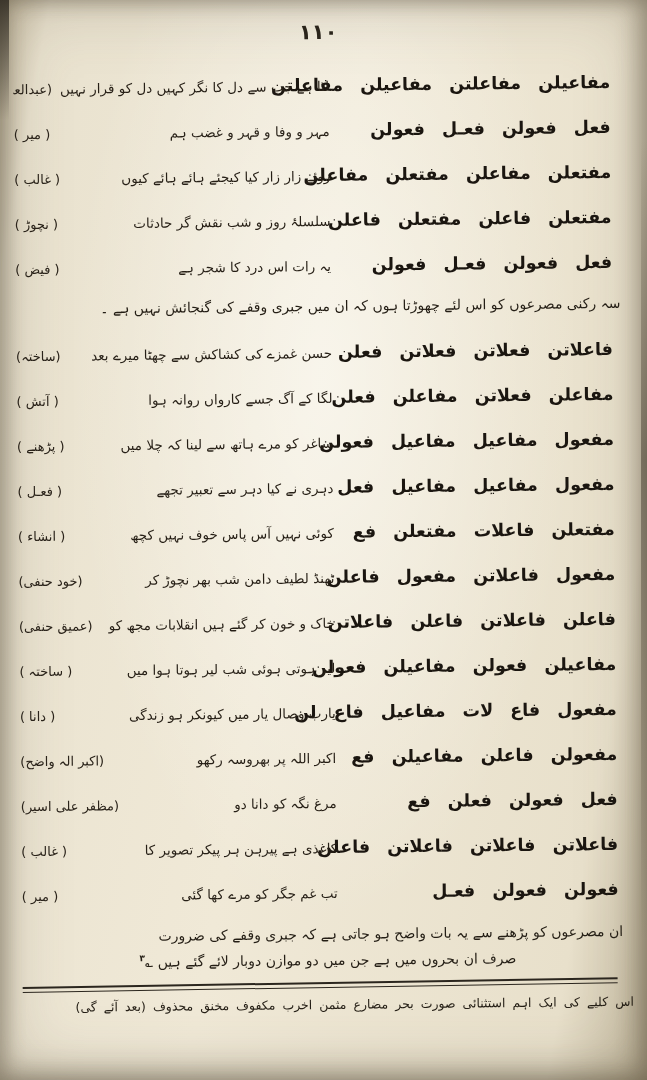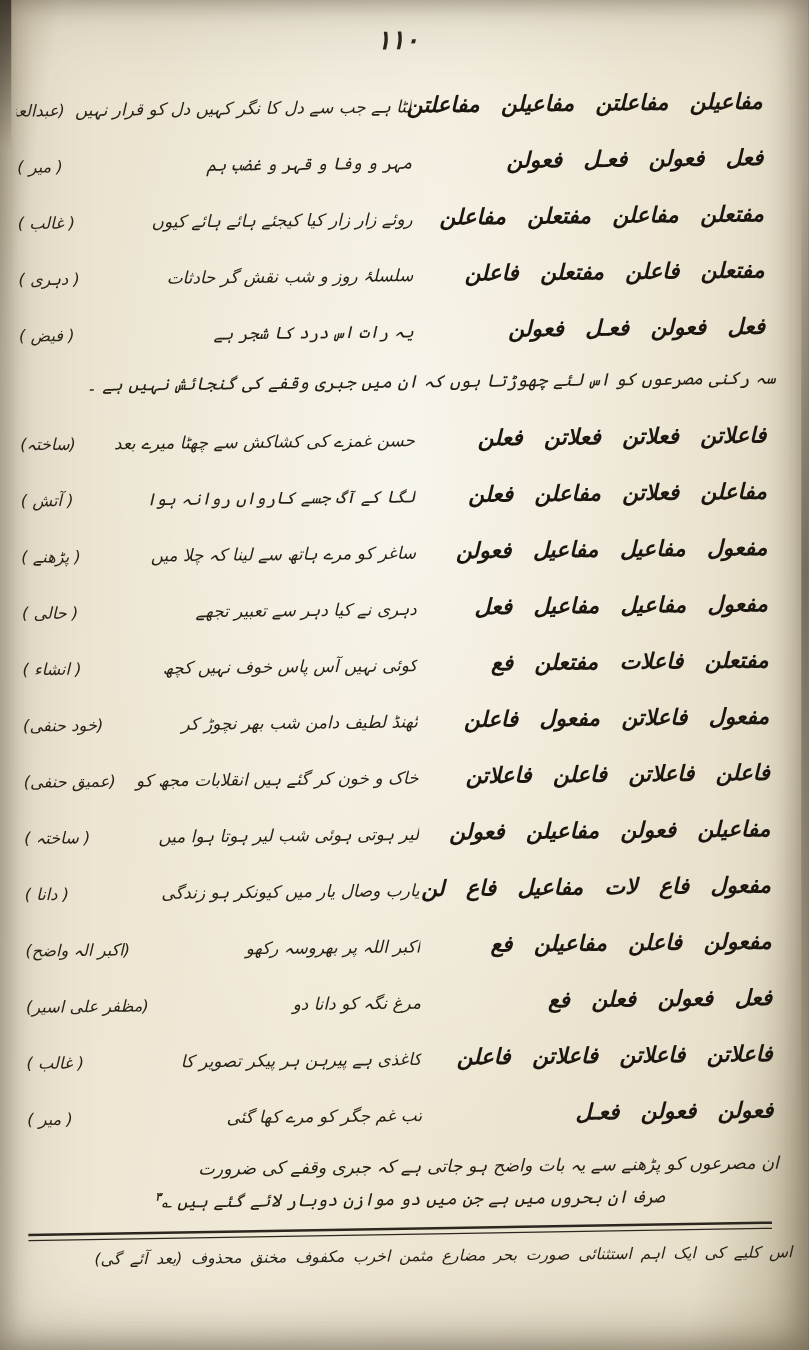--- a/index.html
+++ b/index.html
@@ -12,21 +12,20 @@
   .scan {
     position: absolute; inset: 0;
     background:
       radial-gradient(ellipse at 50% 35%, rgba(255,255,252,0.55) 0%, rgba(255,255,250,0) 55%),
       linear-gradient(100deg, #c9bfa6 0%, #e9e2cf 6%, #f0e9d7 45%, #e8e0cb 88%, #c3b99f 100%);
     box-shadow:
       inset 0 0 70px rgba(92,80,58,0.28),
       inset -10px 0 22px rgba(70,60,42,0.30),
       inset 8px 0 18px rgba(70,60,42,0.22),
       inset 0 -14px 26px rgba(92,80,58,0.22);
-    font-style: italic;
   }
   .scan::before { 
     content: ""; position: absolute; left: 0; top: 0; width: 9px; height: 120px;
     background: linear-gradient(180deg, #2a251d, rgba(42,37,29,0));
     opacity: .8;
   }
   .scan::after { 
     content: ""; position: absolute; right: 0; top: 140px; width: 6px; height: 800px;
     background: linear-gradient(180deg, rgba(42,37,29,0), #4a4234 40%, rgba(42,37,29,0));
     opacity: .55;
@@ -119,21 +118,21 @@
       <div class="meter">مفتعلن مفاعلن مفتعلن مفاعلن</div>
       <div class="example">
         <span class="verse">روئے زار زار کیا کیجئے ہائے ہائے کیوں</span>
         <span class="poet">( غالب )</span>
       </div>
     </div>
     <div class="row">
       <div class="meter">مفتعلن فاعلن مفتعلن فاعلن</div>
       <div class="example">
         <span class="verse">سلسلۂ روز و شب نقش گر حادثات</span>
-        <span class="poet">( دہری )</span>
+        <span class="poet">( نچوڑ )</span>
       </div>
     </div>
     <div class="row">
       <div class="meter">فعل فعولن فعـل فعولن</div>
       <div class="example">
         <span class="verse">یہ رات اس درد کا شجر ہے</span>
         <span class="poet">( فیض )</span>
       </div>
     </div>
 
@@ -157,21 +156,21 @@
       <div class="meter">مفعول مفاعیل مفاعیل فعولن</div>
       <div class="example">
         <span class="verse">ساغر کو مرے ہاتھ سے لینا کہ چلا میں</span>
         <span class="poet">( پڑھنے )</span>
       </div>
     </div>
     <div class="row">
       <div class="meter">مفعول مفاعیل مفاعیل فعل</div>
       <div class="example">
         <span class="verse">دہری نے کیا دہر سے تعبیر تجھے</span>
-        <span class="poet">( حالی )</span>
+        <span class="poet">( فعـل )</span>
       </div>
     </div>
     <div class="row">
       <div class="meter">مفتعلن فاعلات مفتعلن فع</div>
       <div class="example">
         <span class="verse">کوئی نہیں آس پاس خوف نہیں کچھ</span>
         <span class="poet">( انشاء )</span>
       </div>
     </div>
     <div class="row">

